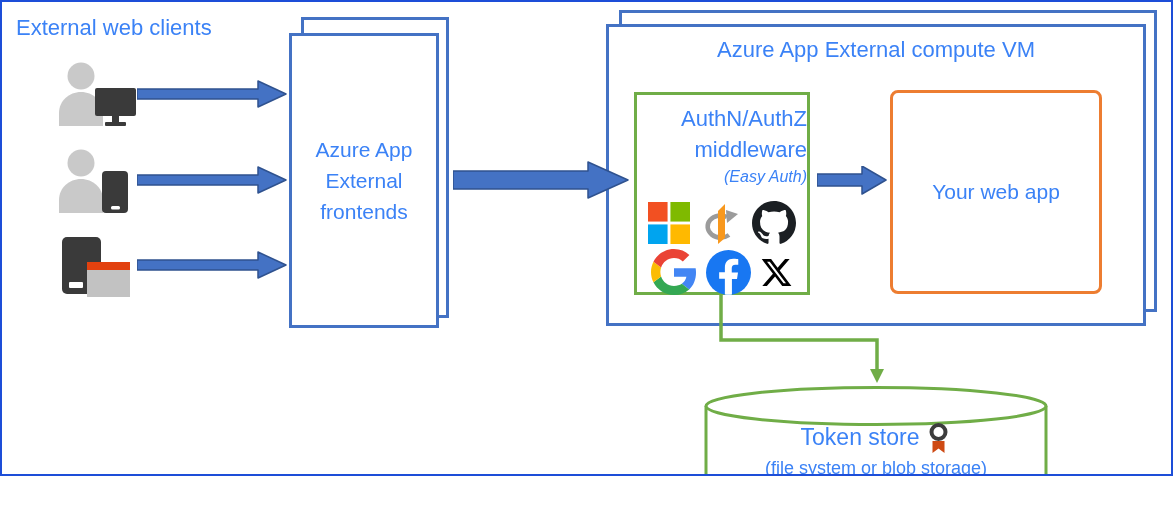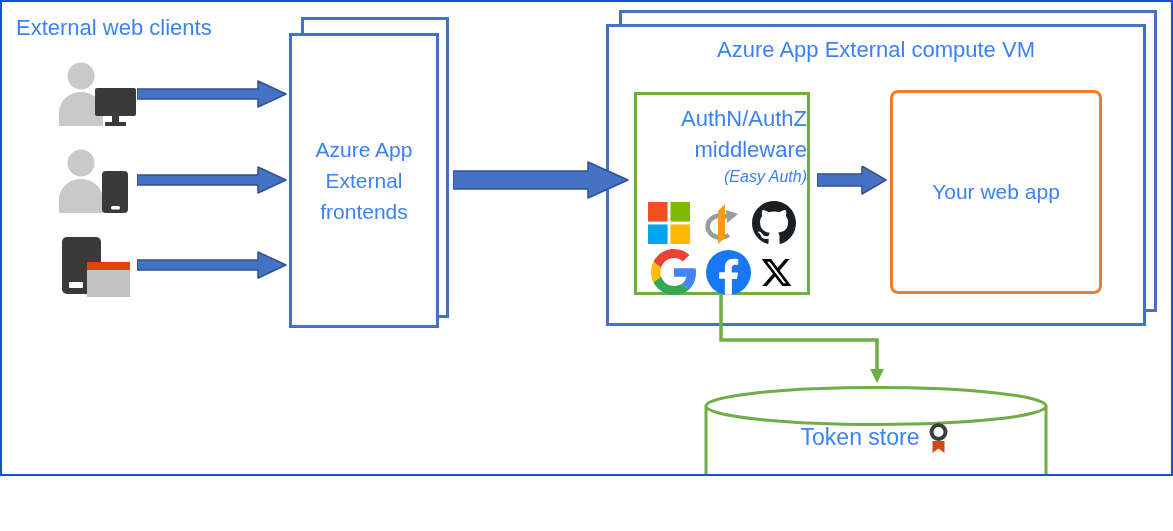--- a/index.html
+++ b/index.html
@@ -167,15 +167,16 @@
   </svg>
 
   <div class="token-text">
     <div class="token-title-row">
       <span>Token store</span>
       <svg width="25" height="33" viewBox="0 0 25 33">
         <circle cx="12.5" cy="10" r="7" fill="none" stroke="#3D3D3D" stroke-width="4"></circle>
         <polygon points="6.5,19 18.5,19 18.5,31 12.5,26.5 6.5,31" fill="#CE4A14"></polygon>
       </svg>
     </div>
+    <div class="token-sub">(file system or blob storage)</div>
   </div>
 
 </div>
 
 </body></html>

